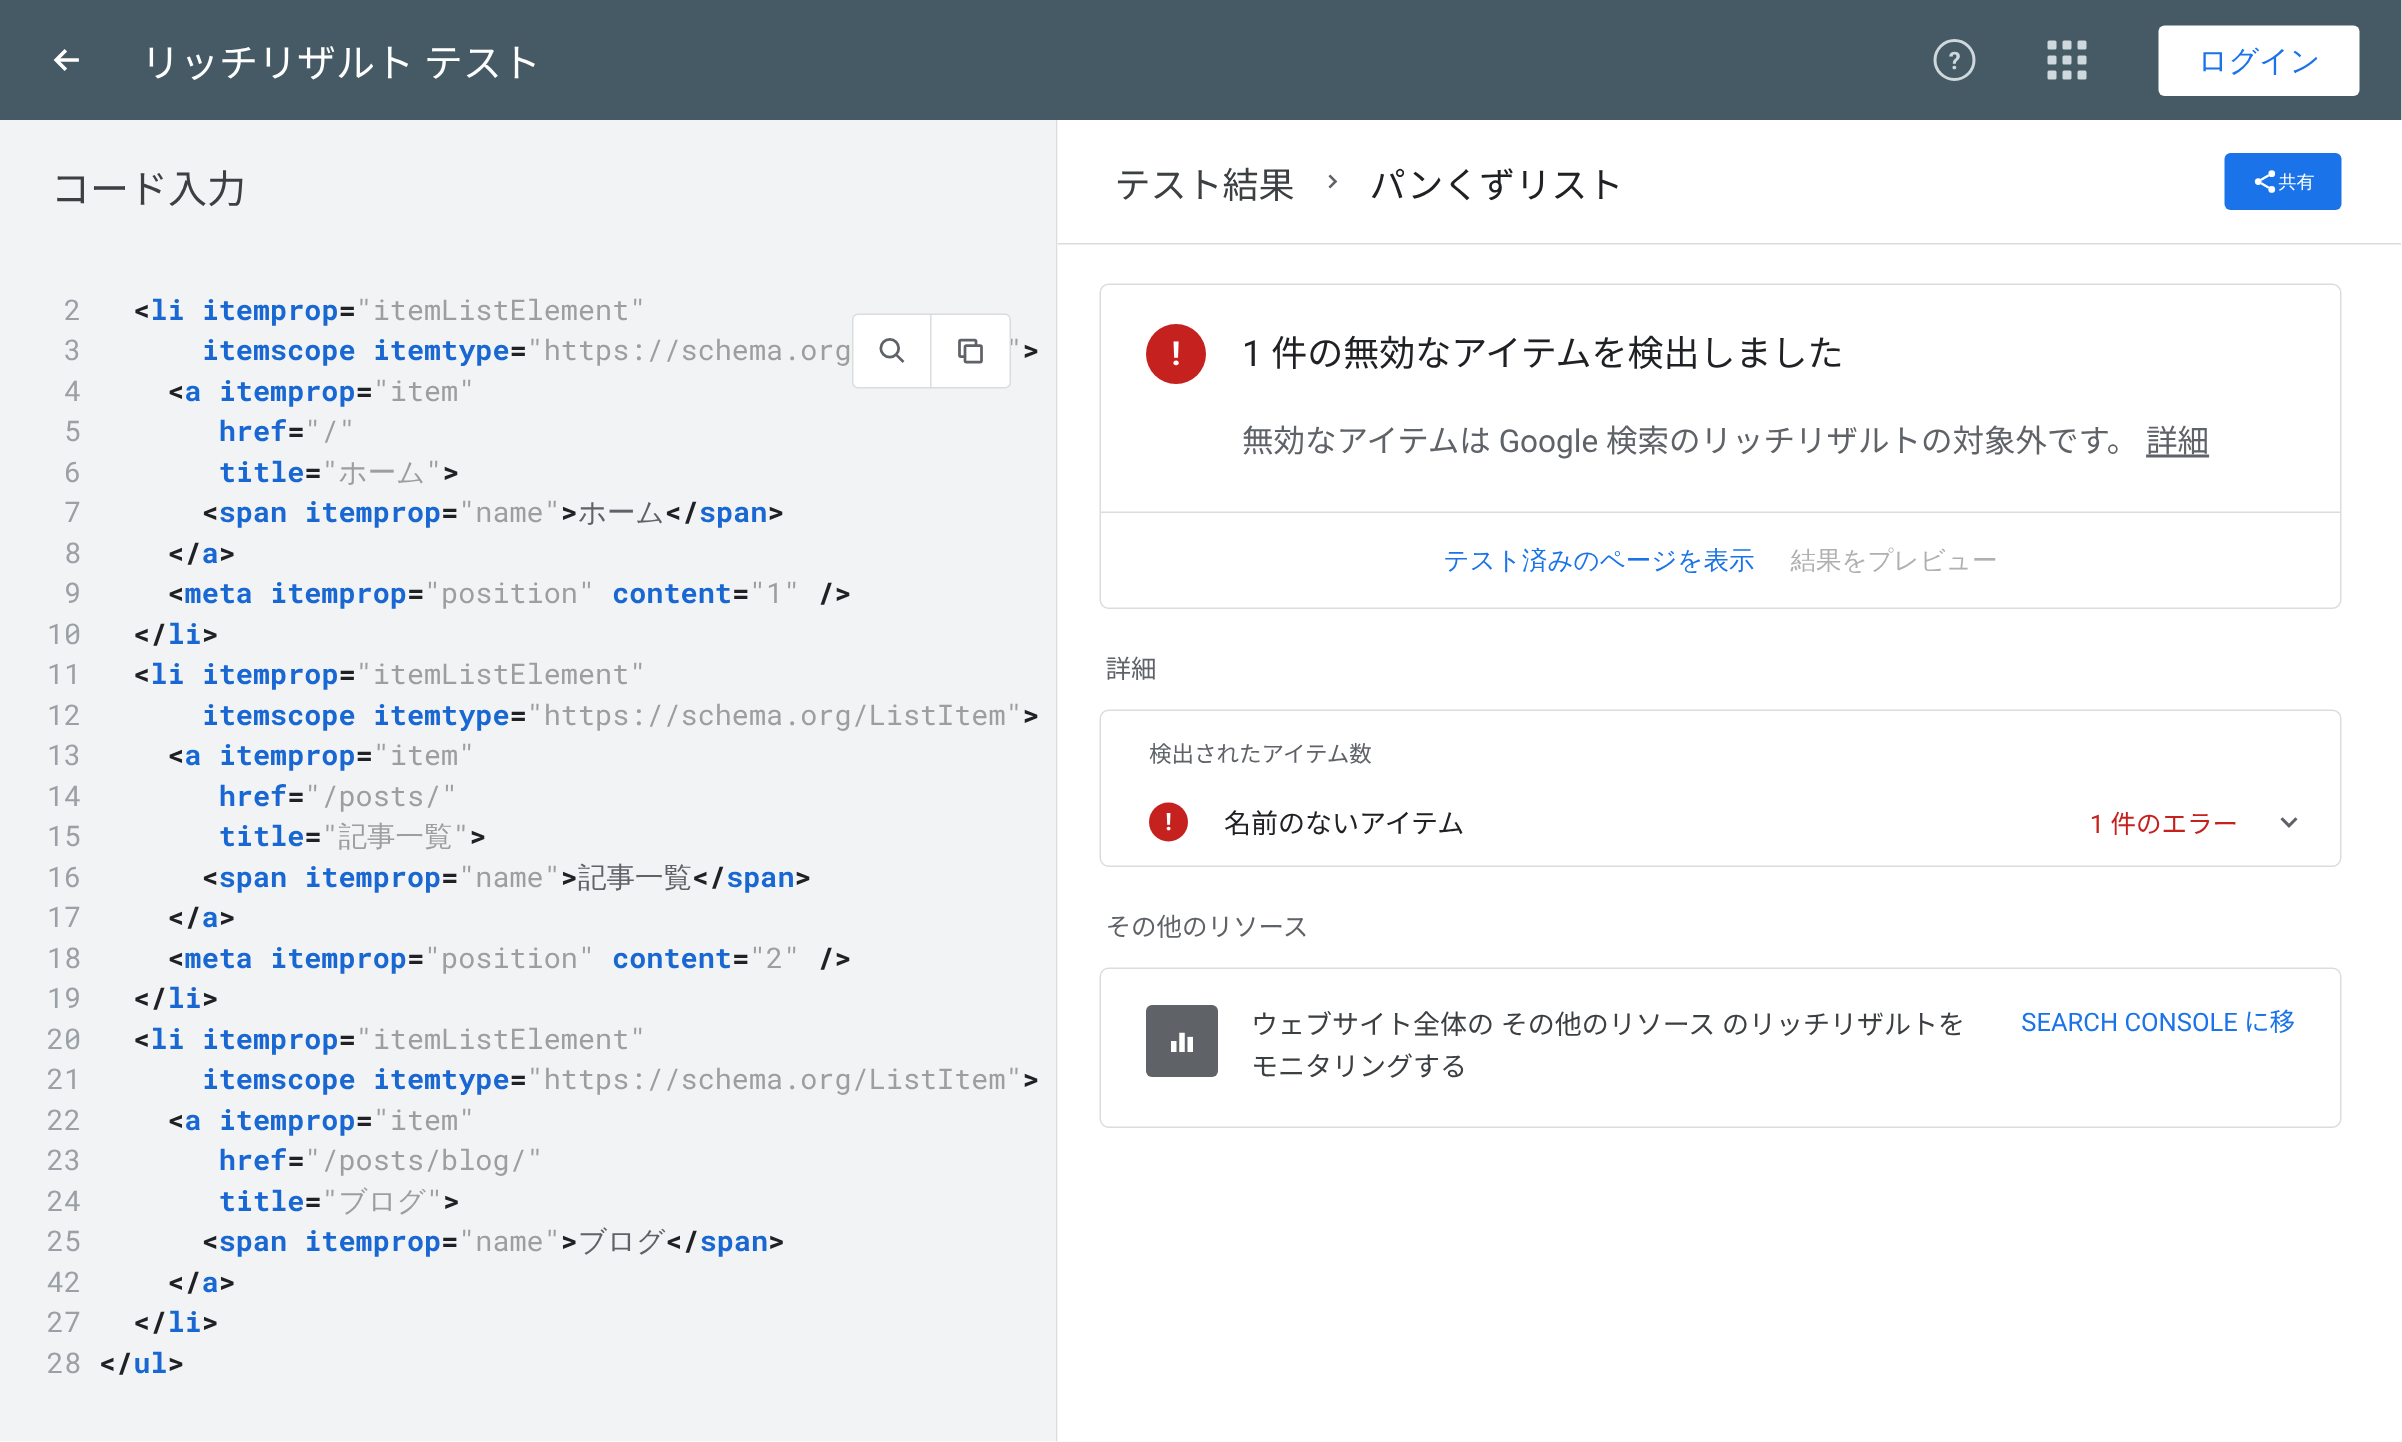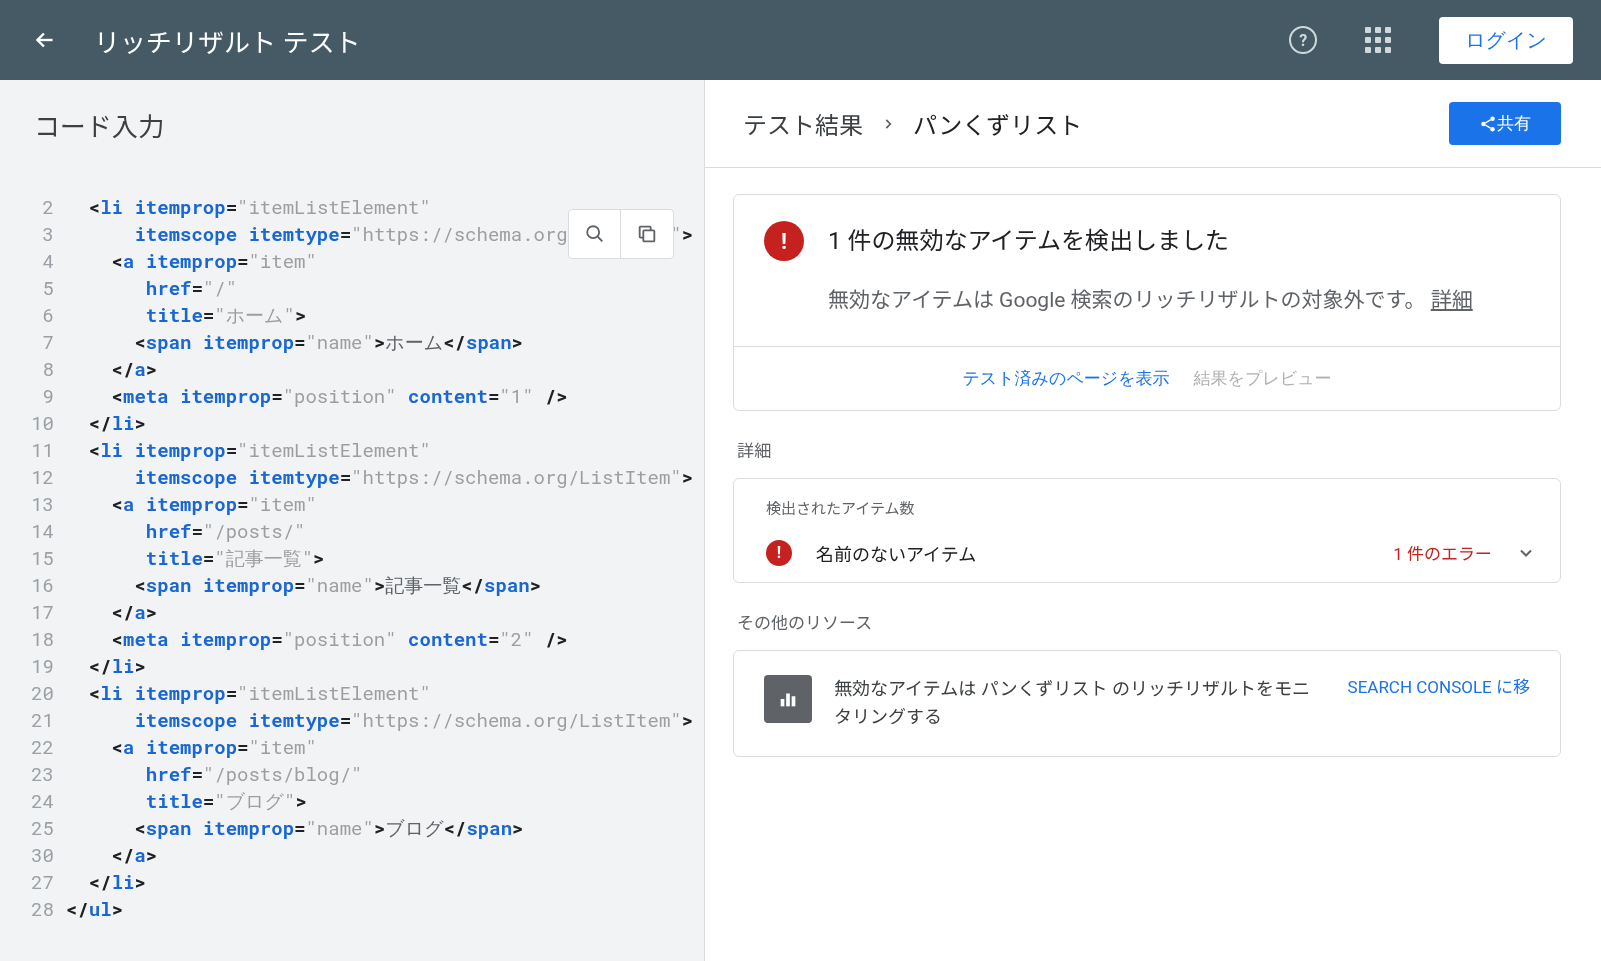--- a/index.html
+++ b/index.html
@@ -71,21 +71,21 @@
   .right-panel { flex:1; background:#fff; overflow-y:auto; }
   .right-header {
     display:flex; align-items:center; padding:22px 40px 22px 38px;
     border-bottom:1px solid #dadce0;
   }
   .breadcrumb { font-size:24px; color:#5f6368; display:flex; align-items:center; gap:18px; flex:1;}
   .breadcrumb a { color:#3c4043; text-decoration:none; cursor:pointer; }
   .bc-current { color:#202124; }
   .share-btn {
     background:#1a73e8;color:#fff;border:none;border-radius:4px;
-    padding:10px 30px;font-size:17px;display:flex;align-items:center;cursor:pointer;
+    padding:10px 18px;font-size:12px;display:flex;align-items:center;cursor:pointer;
   }
   .right-body { padding:26px 40px 0 28px; }
   .card {
     background:#fff;border:1px solid #dadce0;border-radius:6px;
     margin-bottom:26px;
   }
   .alert-card { display:flex; padding:26px 30px 28px 30px; gap:24px; }
   .error-badge {
     width:40px;height:40px;border-radius:50%;background:#c5221f;color:#fff;
     display:flex;align-items:center;justify-content:center;font-weight:700;font-size:22px;
@@ -260,21 +260,21 @@
           </div>
           <div class="code-line">
             <div class="ln">24</div>
             <div class="lc">       <span class="t-attr">title</span><span class="t-pun">=</span><span class="t-str">"ブログ"</span><span class="t-pun">&gt;</span></div>
           </div>
           <div class="code-line">
             <div class="ln">25</div>
             <div class="lc">      <span class="t-pun">&lt;</span><span class="t-tag">span</span> <span class="t-attr">itemprop</span><span class="t-pun">=</span><span class="t-str">"name"</span><span class="t-pun">&gt;</span><span class="t-txt">ブログ</span><span class="t-pun">&lt;/</span><span class="t-tag">span</span><span class="t-pun">&gt;</span></div>
           </div>
           <div class="code-line">
-            <div class="ln">30</div>
+            <div class="ln">42</div>
             <div class="lc">    <span class="t-pun">&lt;/</span><span class="t-tag">a</span><span class="t-pun">&gt;</span></div>
           </div>
           <div class="code-line">
             <div class="ln">27</div>
             <div class="lc">  <span class="t-pun">&lt;/</span><span class="t-tag">li</span><span class="t-pun">&gt;</span></div>
           </div>
           <div class="code-line">
             <div class="ln">28</div>
             <div class="lc"><span class="t-pun">&lt;/</span><span class="t-tag">ul</span><span class="t-pun">&gt;</span></div>
           </div>
@@ -337,18 +337,18 @@
       <div class="section-label">その他のリソース</div>
 
       <div class="card promo-card">
         <div class="promo-icon">
           <svg width="22" height="22" viewBox="0 0 24 24" fill="currentColor">
               <rect x="4" y="12" width="4" height="8"></rect>
               <rect x="10" y="6" width="4" height="14"></rect>
               <rect x="16" y="9" width="4" height="11"></rect>
             </svg>
         </div>
-        <div class="promo-text">無効なアイテムは パンくずリスト のリッチリザルトをモニタリングする</div>
+        <div class="promo-text">ウェブサイト全体の その他のリソース のリッチリザルトをモニタリングする</div>
         <div class="promo-link">SEARCH CONSOLE に移</div>
       </div>
     </div>
   </div>
 </div>
 
 </body></html>

